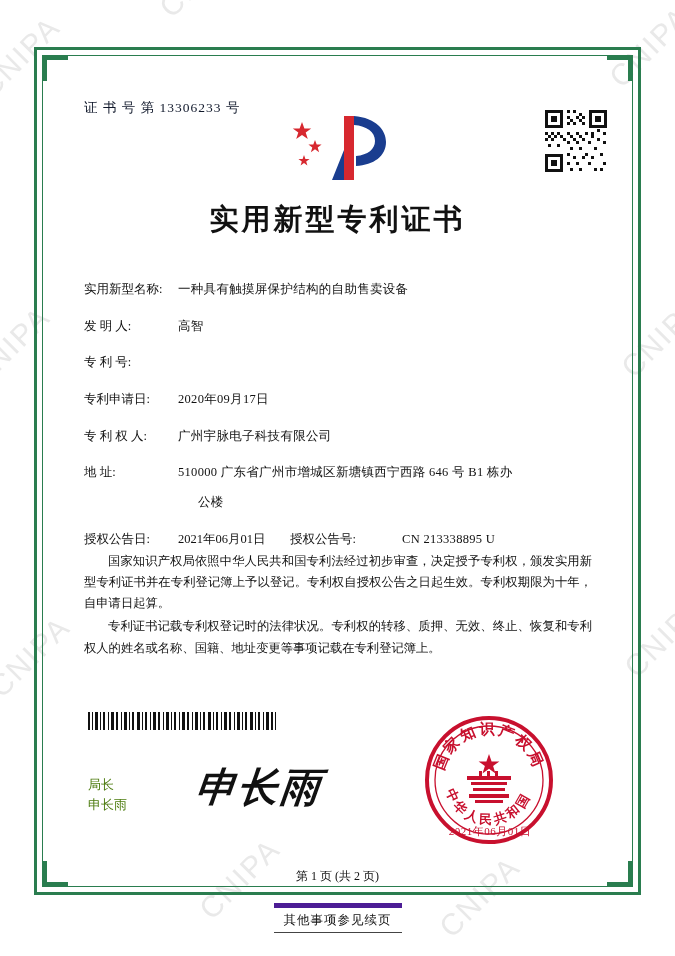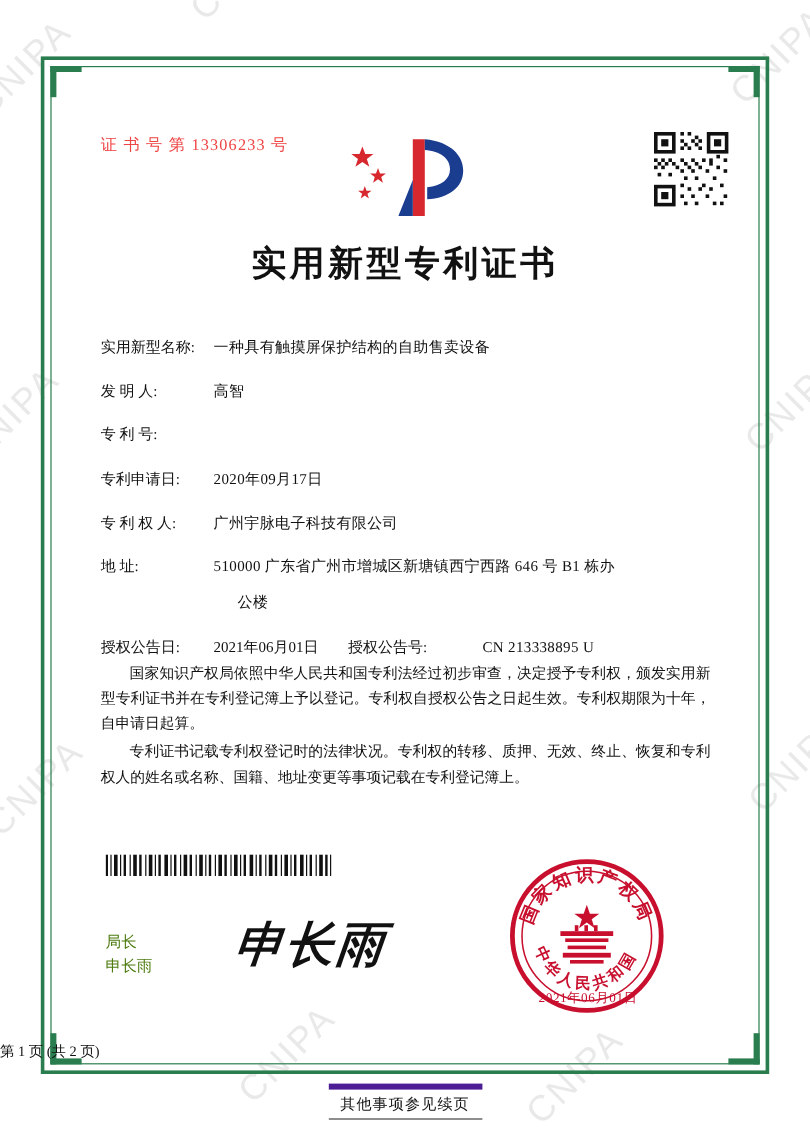--- a/index.html
+++ b/index.html
@@ -64,23 +64,23 @@
   }
   .corner.tl { left: 42px;  top: 55px;  border-left: 5px solid #2a7d4f; border-top: 5px solid #2a7d4f; }
   .corner.tr { left: 607px; top: 55px;  border-right: 5px solid #2a7d4f; border-top: 5px solid #2a7d4f; }
   .corner.bl { left: 42px;  top: 861px; border-left: 5px solid #2a7d4f; border-bottom: 5px solid #2a7d4f; }
   .corner.br { left: 607px; top: 861px; border-right: 5px solid #2a7d4f; border-bottom: 5px solid #2a7d4f; }
 
   
   .cert-number {
     position: absolute;
     left: 84px;
-    top: 112px;
+    top: 99px;
     font-size: 13.5px;
-    color: #ef4444;
+    color: #0f172a;
     letter-spacing: 1px;
     text-align: center;
   }
   .logo {
     position: absolute;
     left: 288px;
     top: 108px;
     width: 104px;
     height: 80px;
   }
@@ -201,21 +201,21 @@
     font-size: 11px;
     color: #c8102e;
     letter-spacing: 0.5px;
   }
 
   
   .page-no {
     position: absolute;
     left: 0; right: 0;
     top: 868px;
-    text-align: left;
+    text-align: center;
     font-size: 12px;
     color: #111;
   }
   .footnote {
     position: absolute;
     left: 0; right: 0;
     top: 903px;
     text-align: center;
   }
   .footnote span {

